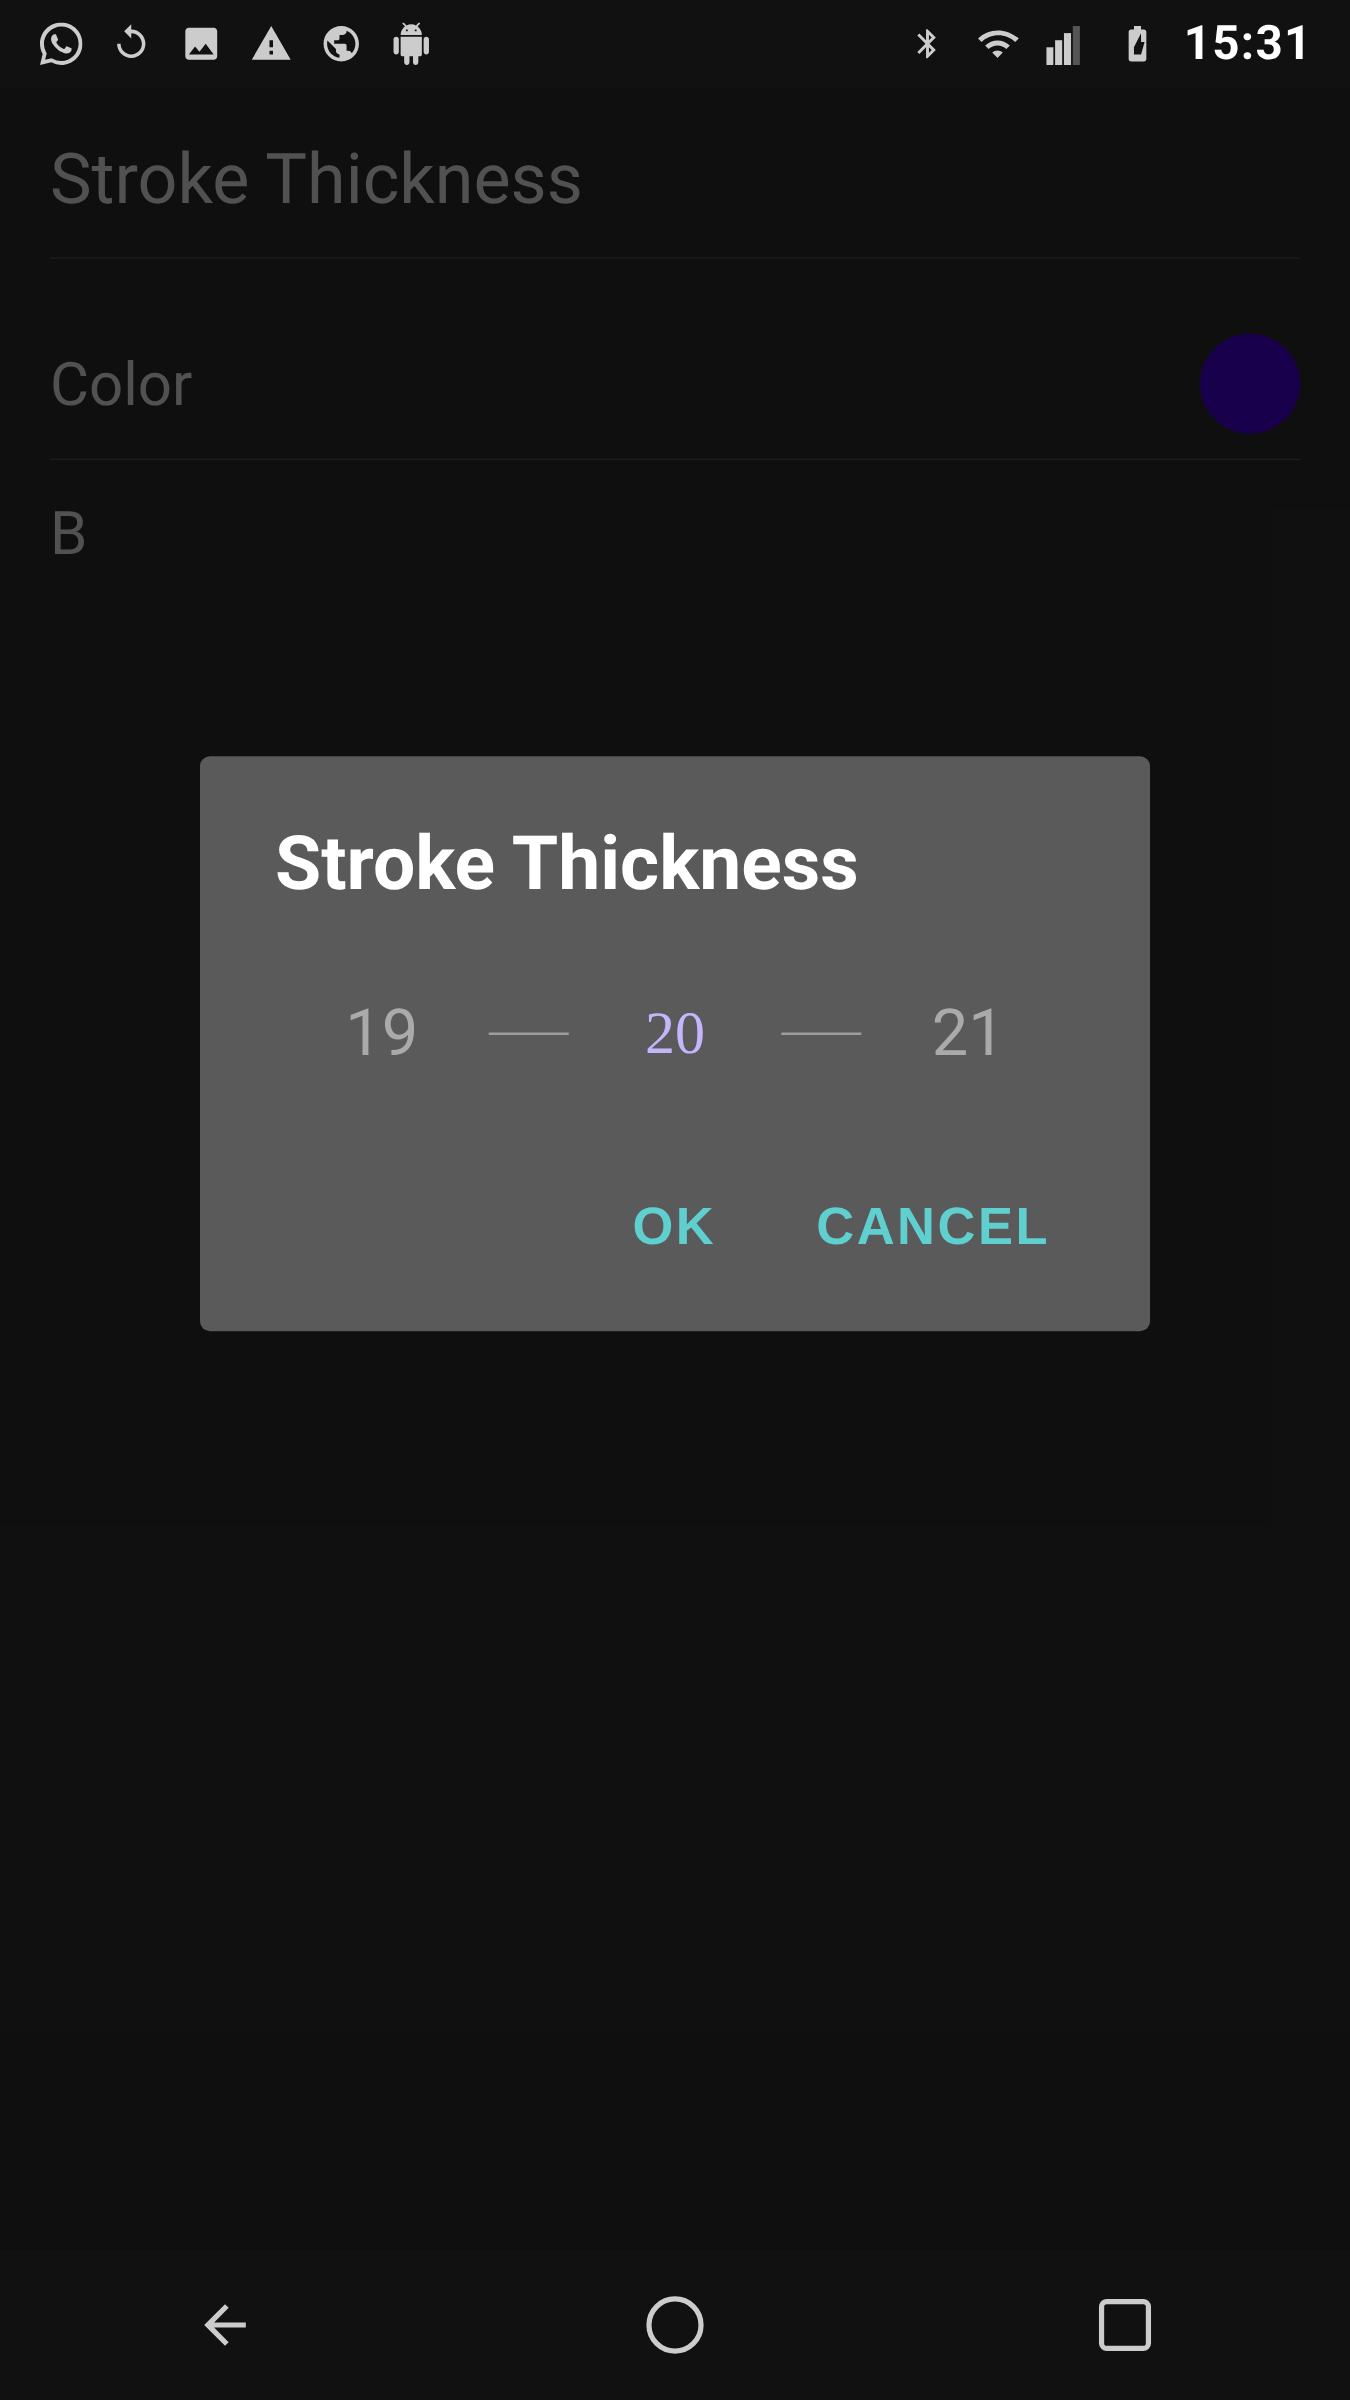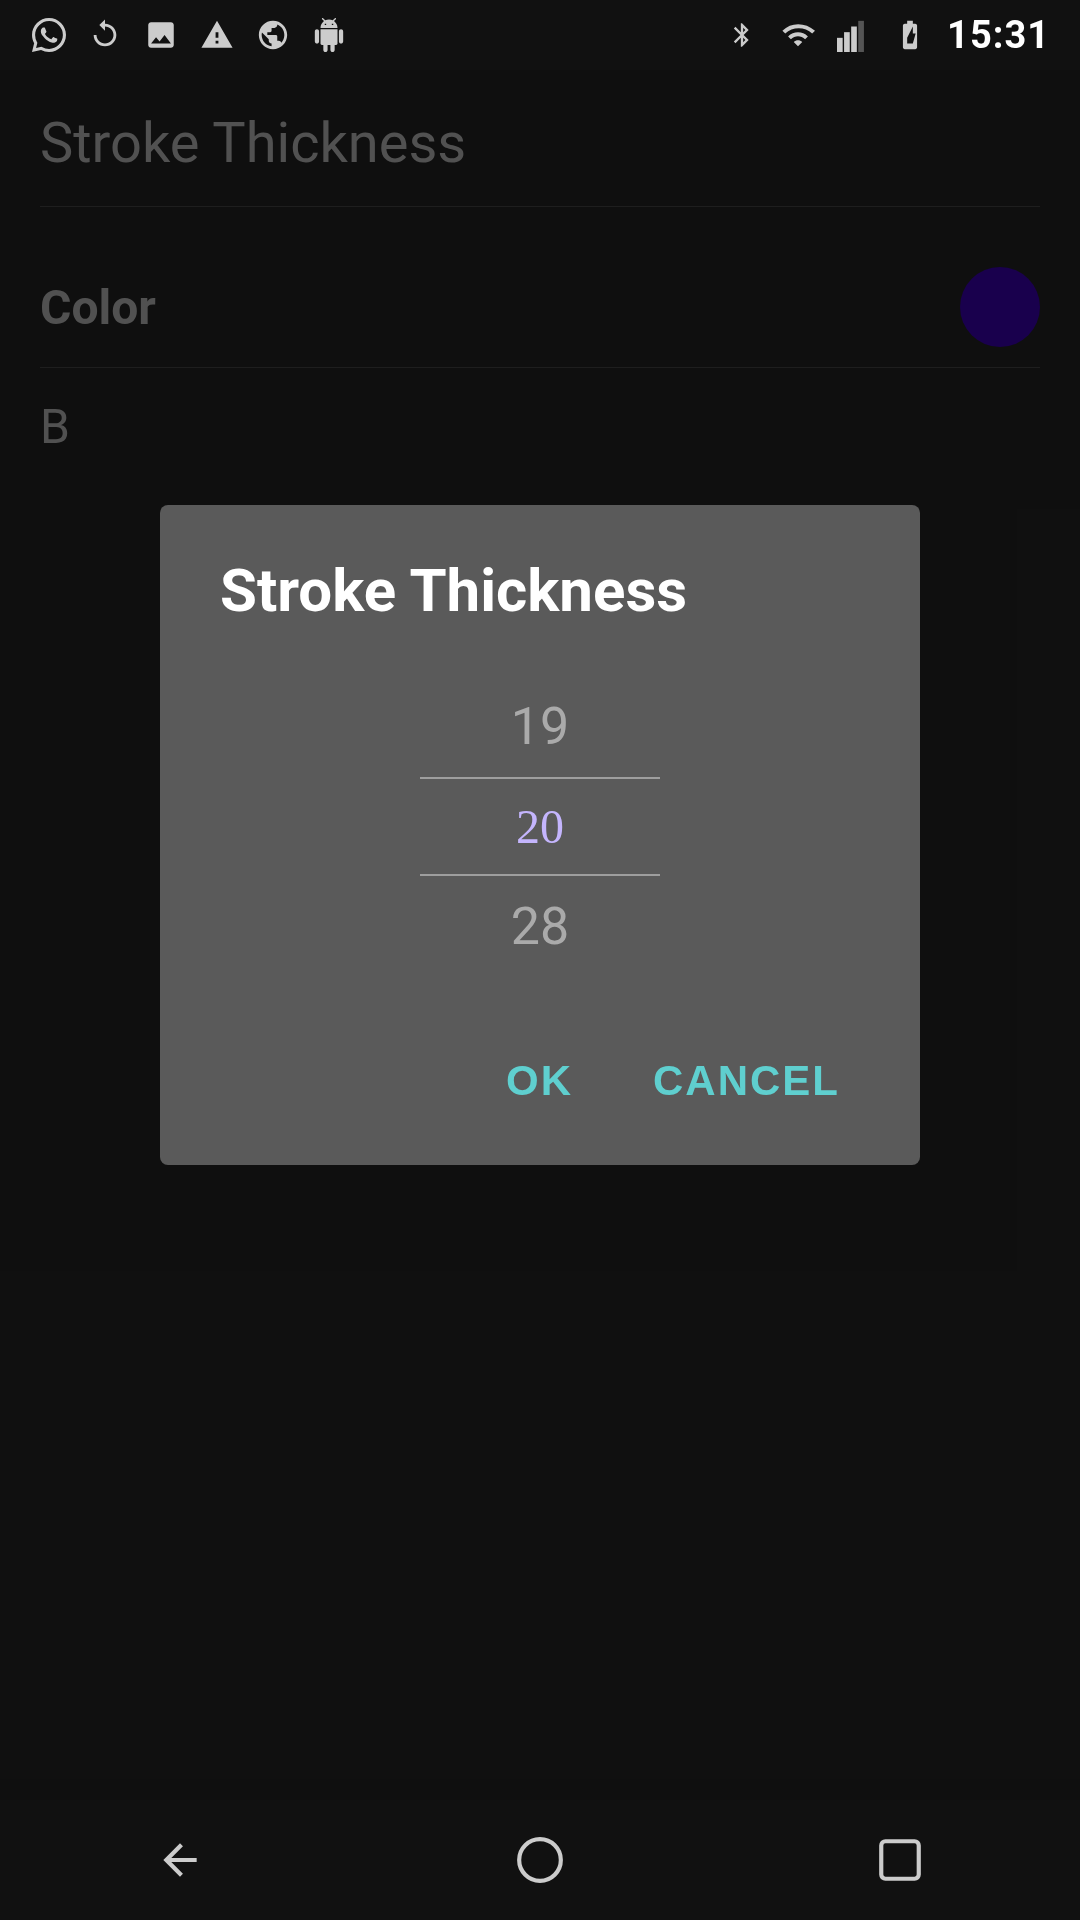--- a/index.html
+++ b/index.html
@@ -74,21 +74,21 @@
     .color-row {
       display: flex;
       align-items: center;
       justify-content: space-between;
       padding: 20px 0;
     }
 
     .color-label {
       color: #888;
       font-size: 48px;
-      font-weight: 700;
+      font-weight: 400;
     }
 
     .color-circle {
       width: 80px;
       height: 80px;
       border-radius: 50%;
       background-color: #2a0080;
     }
 
     .color-divider {
@@ -132,21 +132,21 @@
     .dialog-title {
       color: #ffffff;
       font-size: 60px;
       font-weight: 700;
       margin-bottom: 50px;
     }
 
     
     .number-picker {
       display: flex;
-      flex-direction: column;
+      flex-direction: row;
       align-items: center;
       margin-bottom: 60px;
     }
 
     .picker-number {
       font-size: 52px;
       color: #aaa;
       padding: 20px 0;
       width: 100%;
       text-align: center;
@@ -300,21 +300,21 @@
 <div class="overlay">
 
   <div class="dialog">
     <div class="dialog-title">Stroke Thickness</div>
 
     <div class="number-picker">
       <div class="picker-number">19</div>
       <div class="picker-divider"></div>
       <div class="picker-number selected">20</div>
       <div class="picker-divider"></div>
-      <div class="picker-number">28</div>
+      <div class="picker-number">21</div>
     </div>
 
     <div class="dialog-buttons">
       <button class="dialog-btn">OK</button>
       <button class="dialog-btn">CANCEL</button>
     </div>
   </div>
 </div>
 
 <div class="nav-bar">

